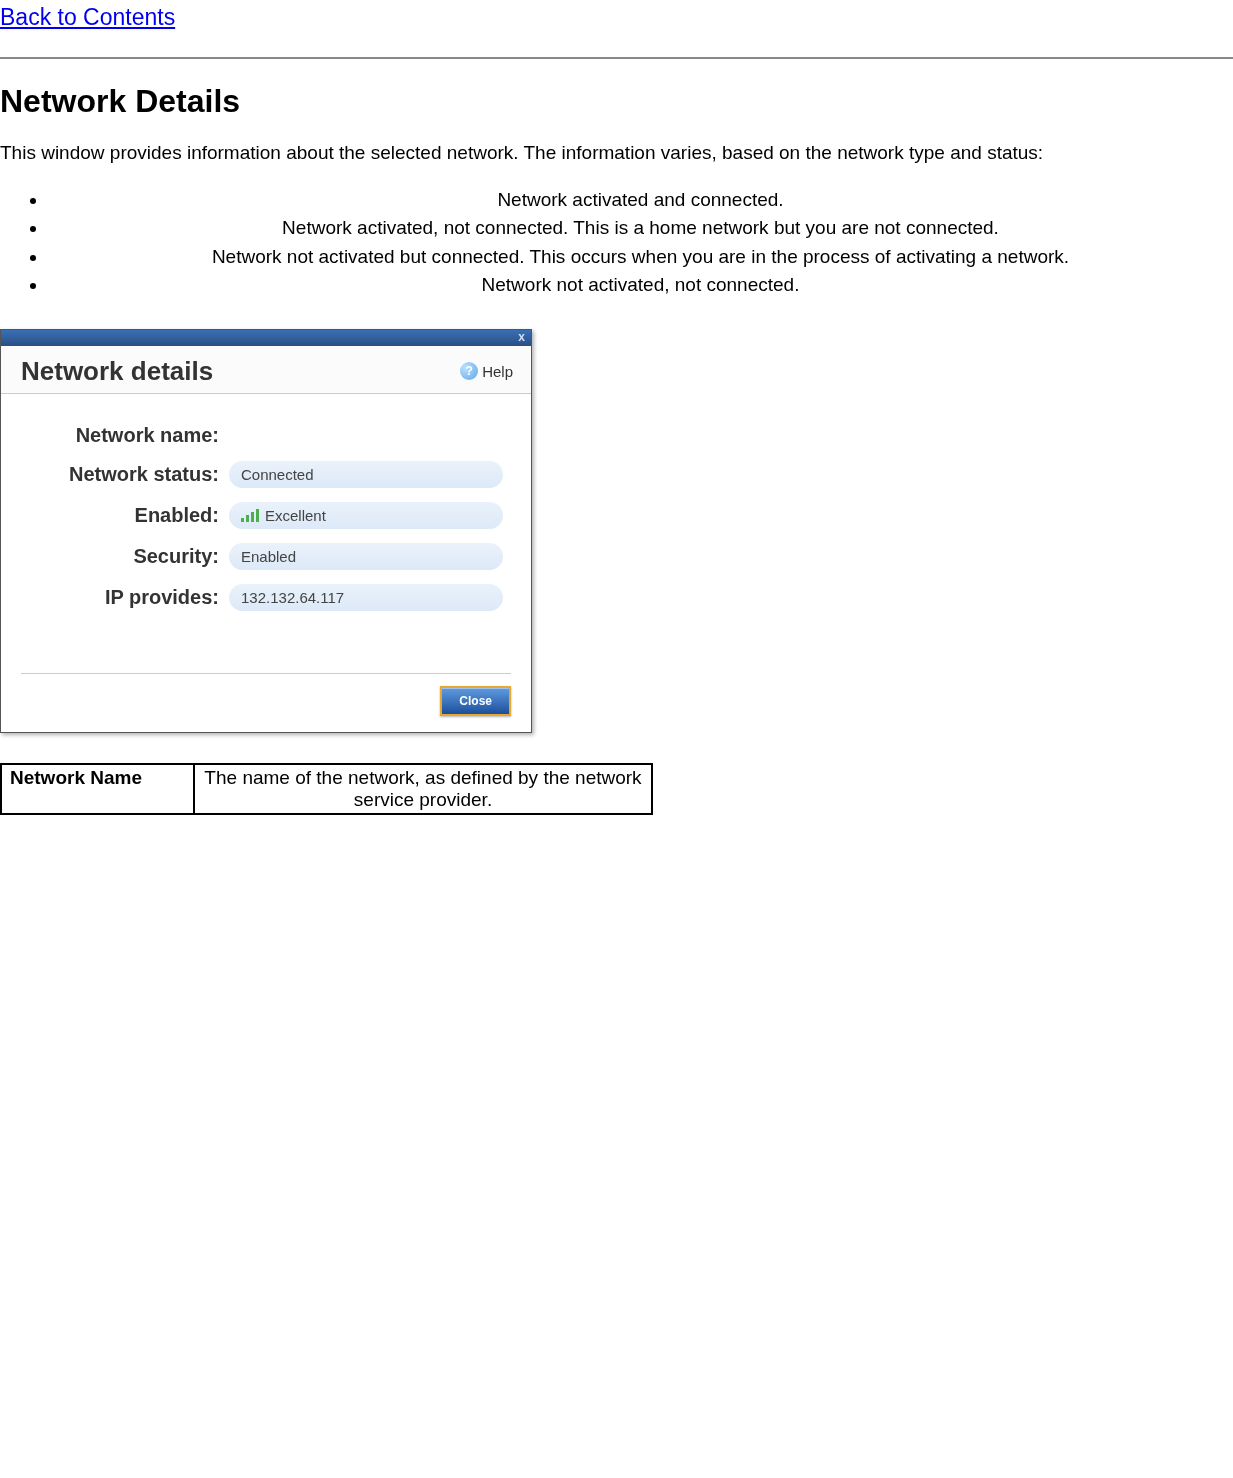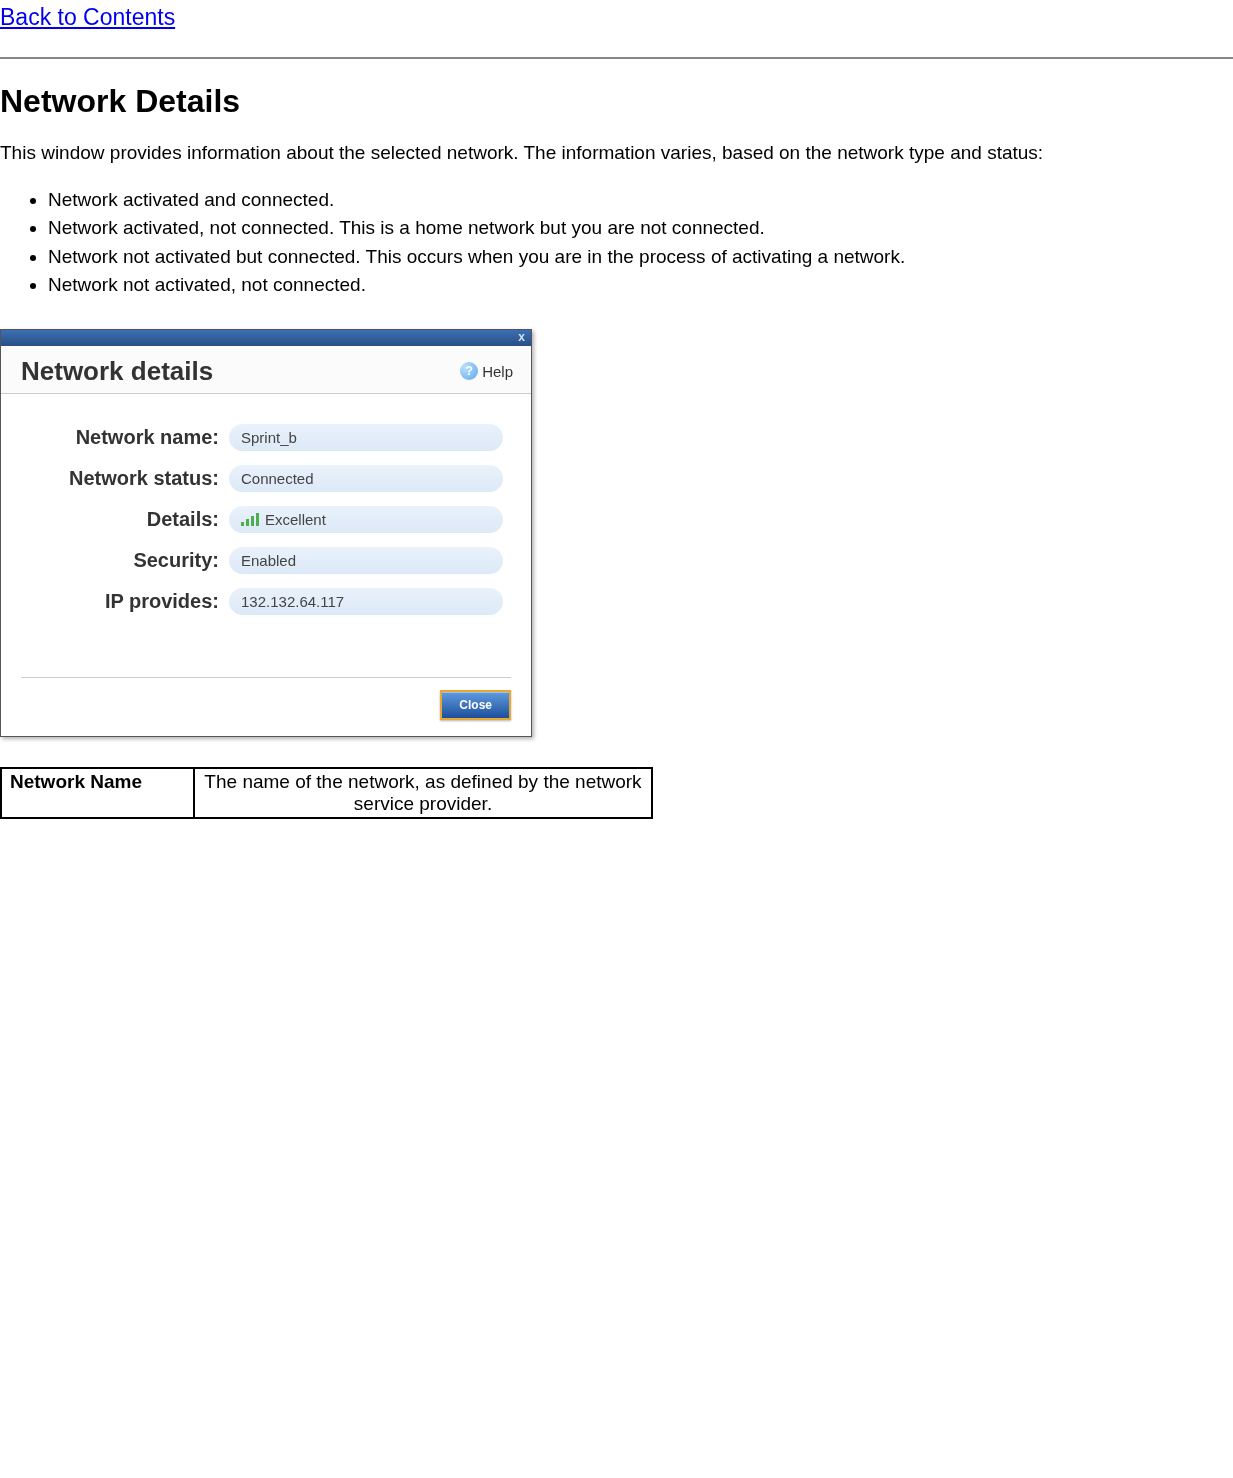--- a/index.html
+++ b/index.html
@@ -27,20 +27,21 @@
       font-weight: bold;
       margin: 18px 0 20px 0;
     }
     .intro {
       margin-bottom: 20px;
       line-height: 1.4;
     }
     ul.states {
       margin: 0 0 30px 0;
       padding-left: 48px;
+      text-align: center;
     }
     ul.states li {
       margin-bottom: 2px;
       line-height: 1.4;
       list-style-type: disc;
     }
     
     .dialog-wrap {
       margin-bottom: 30px;
     }
@@ -225,35 +226,32 @@
       <span class="dialog-title">Network details</span>
       <span class="help-link">
         <span class="help-icon">?</span>
         <span>Help</span>
       </span>
     </div>
     <div class="dialog-body">
 
       <div class="field-row">
         <div class="field-label">Network name:</div>
-        <div class="field-value">
-          <span>Sprint_b</span>
-        </div>
       </div>
 
 
       <div class="field-row">
         <div class="field-label">Network status:</div>
         <div class="field-value">
           <span>Connected</span>
         </div>
       </div>
 
       <div class="field-row">
-        <div class="field-label">Details:</div>
+        <div class="field-label">Enabled:</div>
         <div class="field-value">
           <span class="signal-icon">
             <span class="signal-bar sb1"></span>
             <span class="signal-bar sb2"></span>
             <span class="signal-bar sb3"></span>
             <span class="signal-bar sb4"></span>
           </span>
           <span>Excellent</span>
         </div>
       </div>

